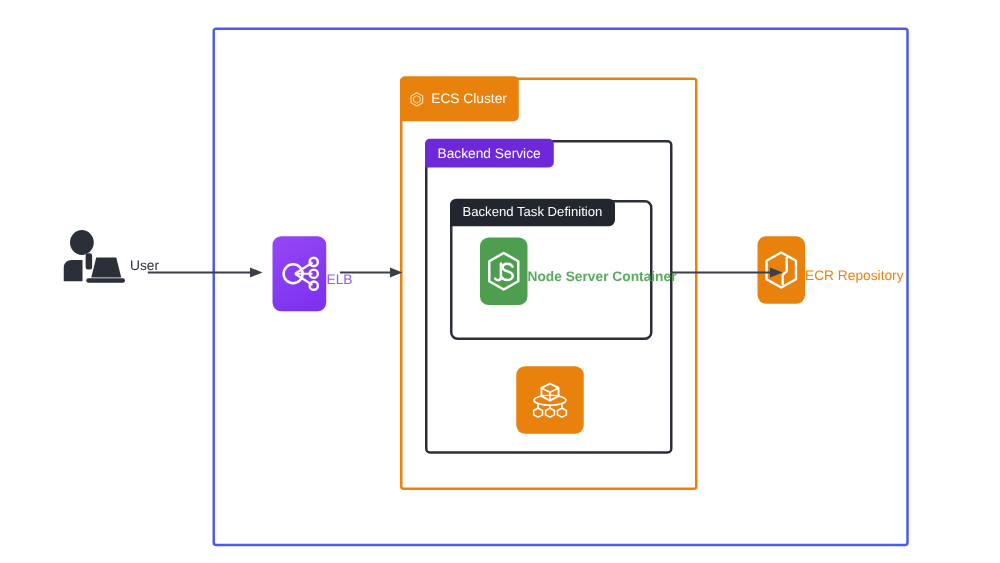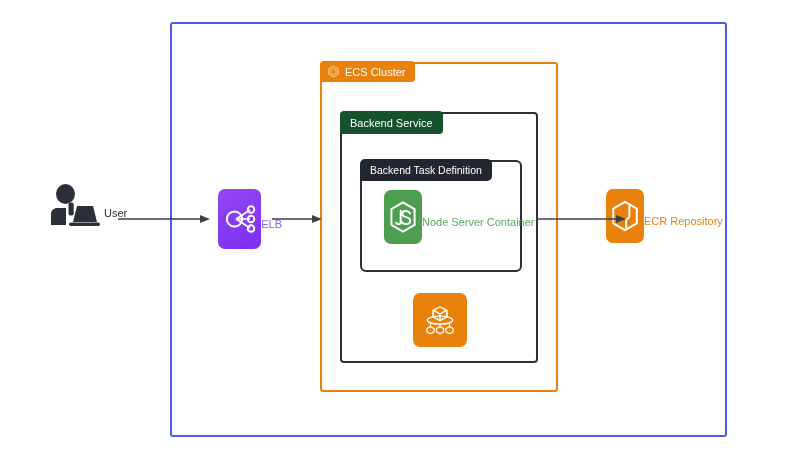--- a/index.html
+++ b/index.html
@@ -66,32 +66,32 @@
     height: 20px;
     padding: 0 8px 0 6px;
     background: #4b1fd4;
     border-radius: 4px;
     font-size: 8px;
     font-weight: bold;
     letter-spacing: 0.1px;
   }
   #ecs-cluster-tab {
     left: 320px; top: 61px;
-    height: 21px;
+    height: 36px;
     padding: 0 9px 0 7px;
     background: #e8820c;
     border-radius: 4px 4px 4px 0;
     font-size: 11px;
     font-weight: 400;
   }
   #backend-service-tab {
     left: 340px; top: 111px;
     height: 23px;
     padding: 0 10px;
-    background: #14532d;
+    background: #6d28d9;
     border-radius: 4px 4px 4px 0;
     font-size: 11px;
   }
   #task-definition-tab {
     left: 360px; top: 159px;
     height: 22px;
     padding: 0 10px;
     background: #22262e;
     border-radius: 5px 5px 5px 0;
     font-size: 10.5px;
@@ -115,21 +115,21 @@
     font-size: 11px;
     text-align: center;
     white-space: nowrap;
   }
   .sq {
     border-radius: 7px;
   }
 
   #node-user      { left: 48px;  top: 184px; width: 74px; }
   #node-elb       { left: 218px; top: 189px; width: 64px; }
-  #node-nodejs    { left: 384px; top: 190px; width: 113px; }
+  #node-nodejs    { left: 384px; top: 190px; width: 113px; font-weight: bold; }
   #node-ecsicon   { left: 413px; top: 293px; width: 54px; }
   #node-ecr       { left: 606px; top: 189px; width: 92px; }
 
   #node-user .node-caption   { color: #2b2f38; }
   #node-elb .node-caption    { color: #8e5cf0; }
   #node-nodejs .node-caption { color: #5aaa5e; }
   #node-ecr .node-caption    { color: #e8820c; }
 
   
   .arrow {

